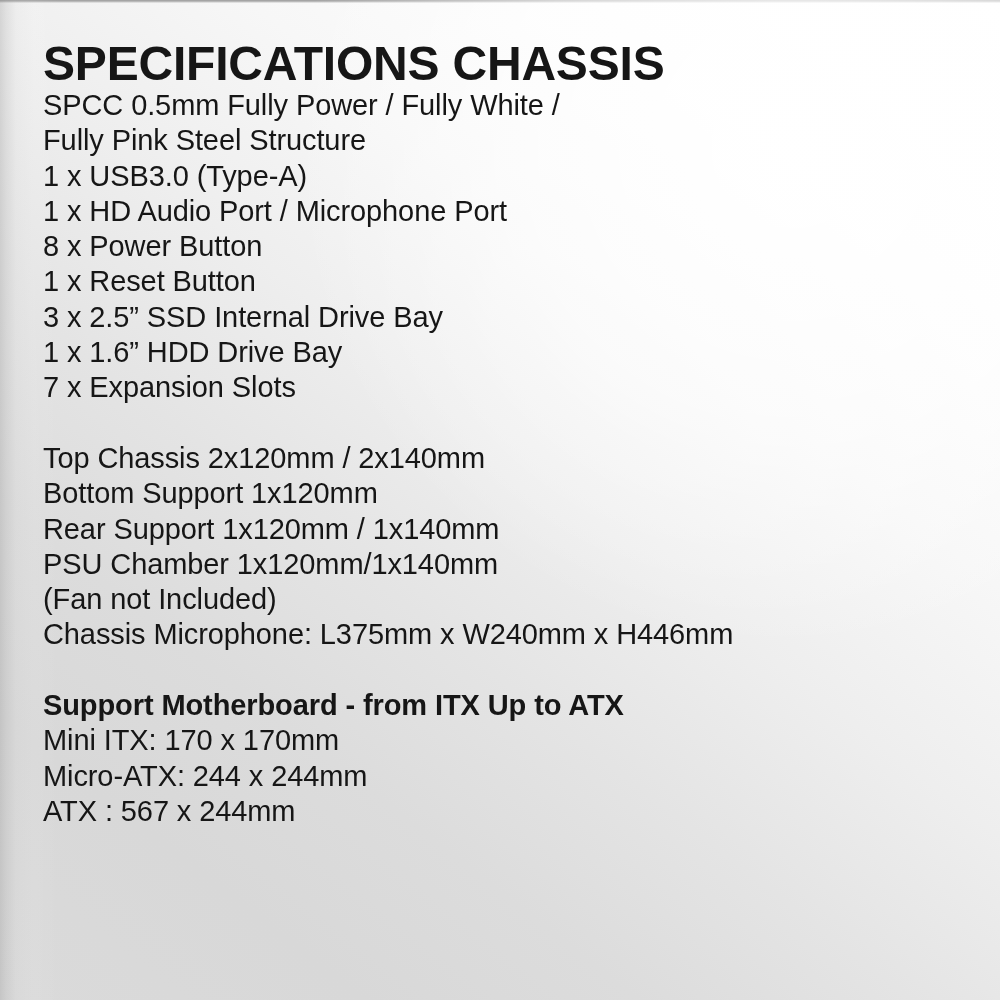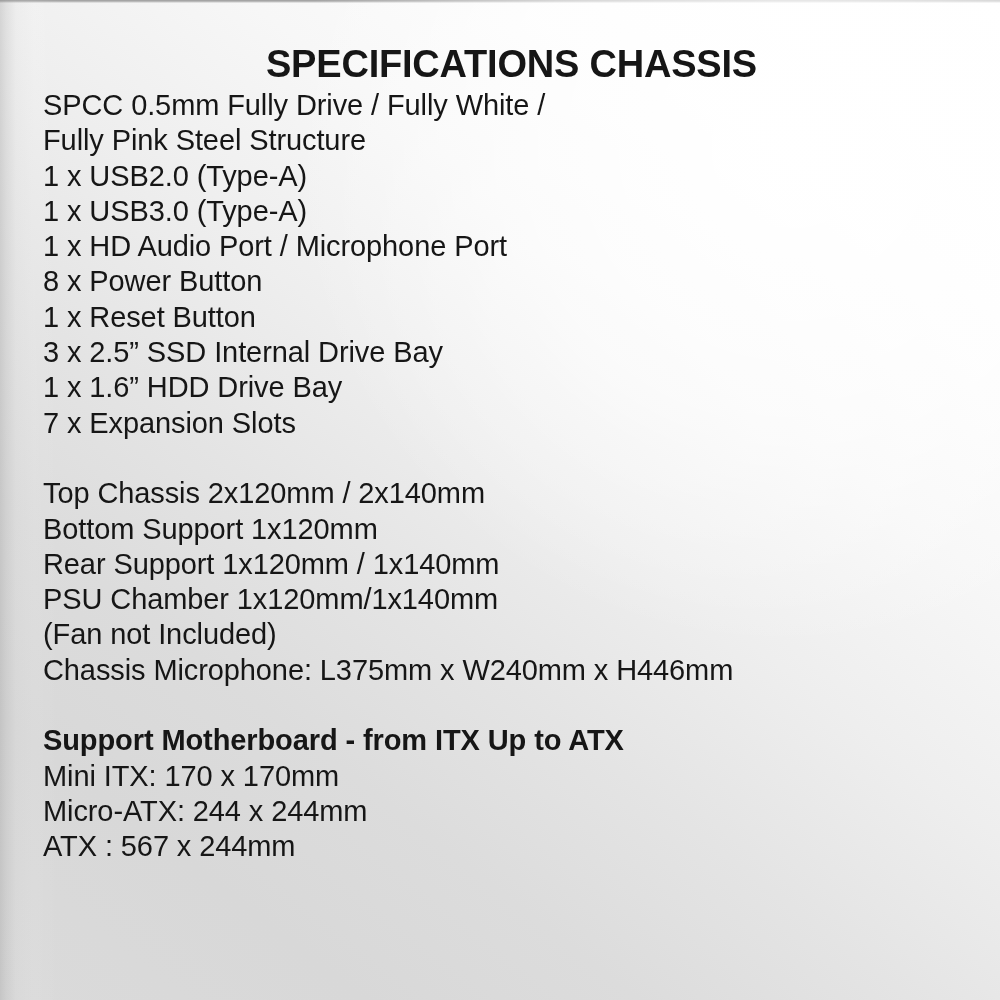--- a/index.html
+++ b/index.html
@@ -85,27 +85,26 @@
   
   .content {
     position: absolute;
     left: 43px;
     top: 41px;
     right: 20px;
     color: #161616;
   }
 
   .spec-title {
-    font-size: 38px;
+    font-size: 48px;
     font-weight: bold;
     line-height: 46px;
     letter-spacing: -0.2px;
     white-space: nowrap;
     margin: 0 0 1px 0;
-    text-align: center;
   }
 
   .spec-line {
     font-size: 29px;
     font-weight: normal;
     line-height: 35.3px;
     white-space: nowrap;
     letter-spacing: -0.1px;
   }
 
@@ -124,23 +123,22 @@
 
   <div class="top-rule"></div>
   <div class="sheen-left"></div>
   <div class="sheen-glow"></div>
 
   <div class="content">
 
     <h1 class="spec-title">SPECIFICATIONS CHASSIS</h1>
 
     <div>
-      <div class="spec-line">SPCC 0.5mm Fully Drive / Fully White /</div>
+      <div class="spec-line">SPCC 0.5mm Fully Power / Fully White /</div>
       <div class="spec-line">Fully Pink Steel Structure</div>
-      <div class="spec-line">1 x USB2.0 (Type-A)</div>
       <div class="spec-line">1 x USB3.0 (Type-A)</div>
       <div class="spec-line">1 x HD Audio Port / Microphone Port</div>
       <div class="spec-line">8 x Power Button</div>
       <div class="spec-line">1 x Reset Button</div>
       <div class="spec-line">3 x 2.5” SSD Internal Drive Bay</div>
       <div class="spec-line">1 x 1.6” HDD Drive Bay</div>
       <div class="spec-line">7 x Expansion Slots</div>
     </div>
 
     <div class="spacer"></div>

